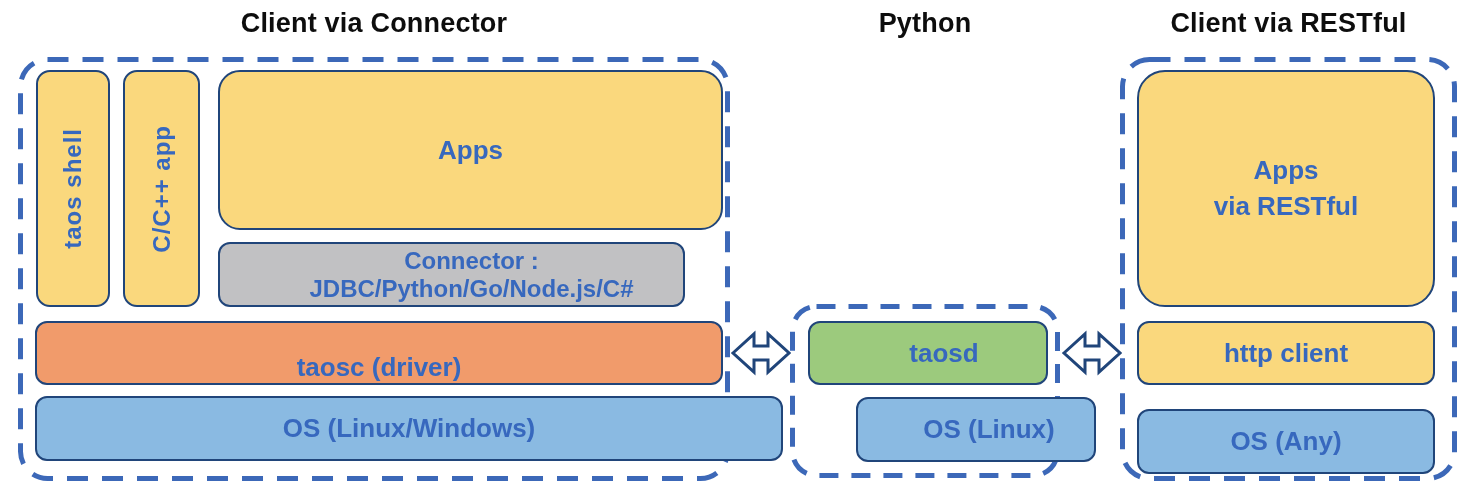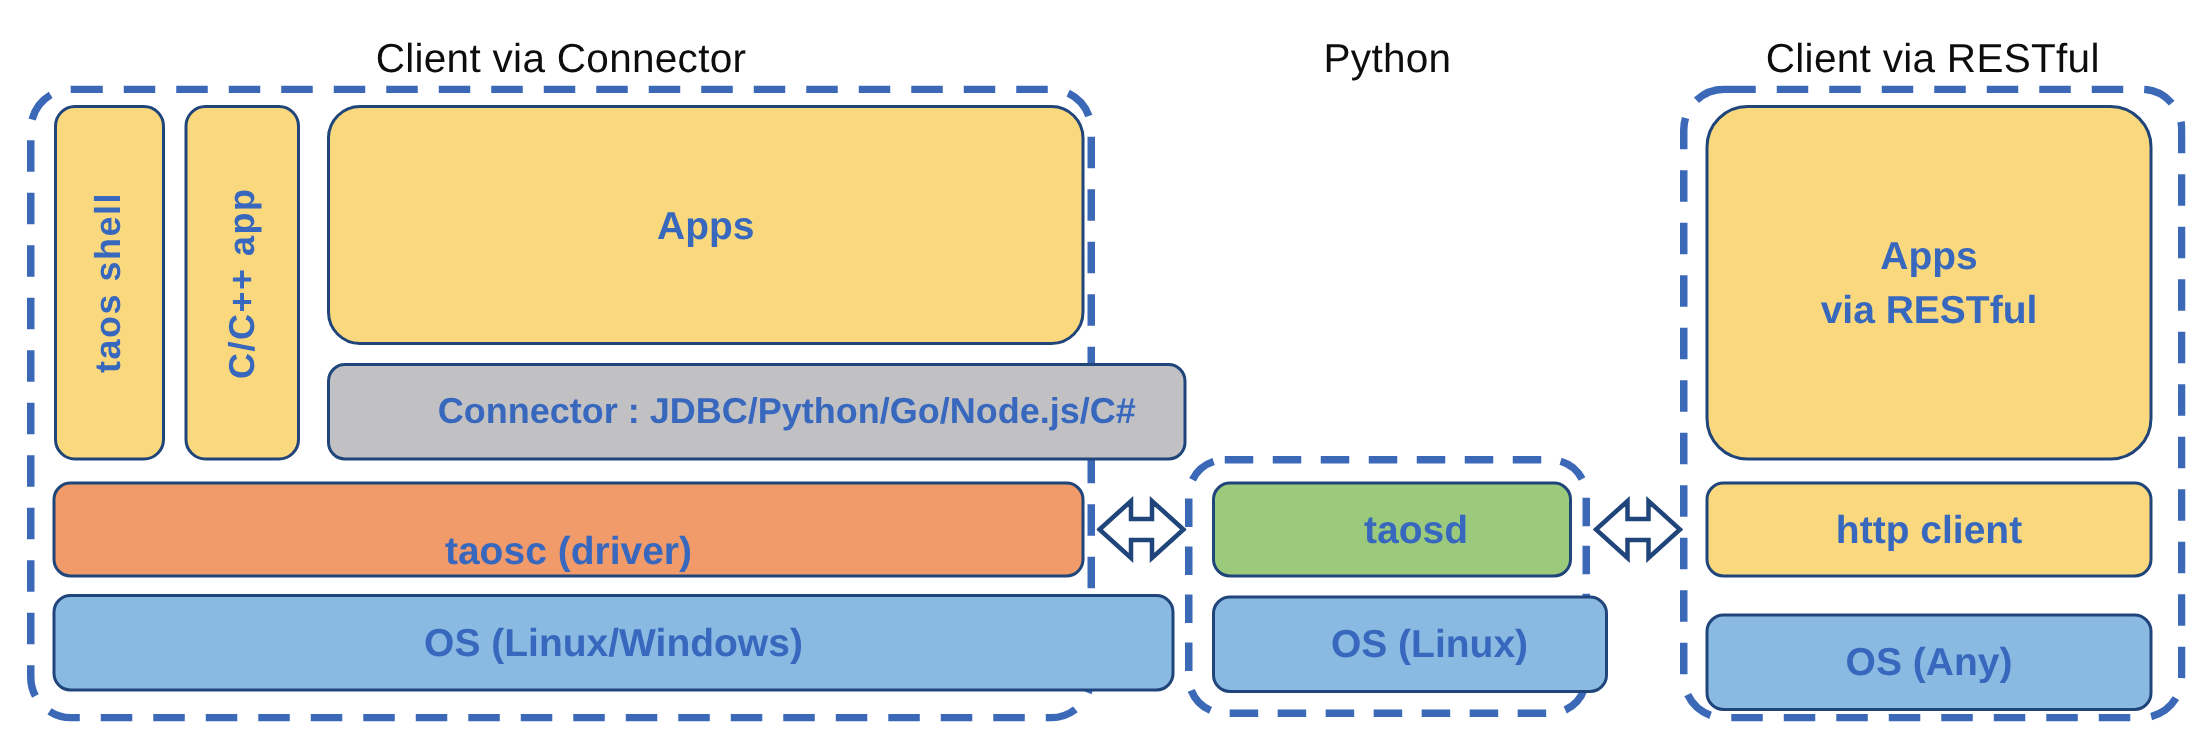--- a/index.html
+++ b/index.html
@@ -2,22 +2,22 @@
 <html style="--dash-blue: #3C68B8; --border-navy: #20457A; --text-blue: #3768BE; --title-color: #0D0D0D; --yellow: #FAD87D; --gray: #C1C1C3; --orange: #F19B6B; --blue: #8ABAE2; --green: #9CCA7D;"><head>
 <meta charset="utf-8">
 <style>
   html, body { margin:0; padding:0; background:#ffffff; }
   body { font-family:"Liberation Sans", sans-serif; }
   #canvas {
     position:relative; width:1467px; height:498px; background:#ffffff;
     overflow:hidden;
   }
   .section-title {
-    position:absolute; top:24px; text-align:center;
-    font-size:27px; font-weight:normal; color:var(--title-color,#0d0d0d);
+    position:absolute; top:8px; text-align:center;
+    font-size:27px; font-weight:bold; color:var(--title-color,#0d0d0d);
     letter-spacing:0.2px;
   }
   .dashed-svg { position:absolute; }
   .dashed-rect {
     fill:none; stroke:var(--dash-blue,#3c68b8);
     stroke-width:5; stroke-linecap:butt;
   }
   .box {
     position:absolute; box-sizing:border-box;
     border:2.5px solid var(--border-navy,#20457a);
@@ -70,37 +70,37 @@
   </div>
 
   <div class="box bg-yellow r14" style="left:123px; top:70px; width:77px; height:237px;">
     <span class="vert-label">C/C++ app</span>
   </div>
 
   <div class="box bg-yellow r22" style="left:218px; top:70px; width:505px; height:160px;">
     <span>Apps</span>
   </div>
 
-  <div class="box bg-gray r12 connector-label" style="left:218px; top:242px; width:573px; height:65px;padding-left:40px;">
+  <div class="box bg-gray r12 connector-label" style="left:218px; top:242px; width:467px; height:65px;padding-left:40px;">
     <span>Connector : JDBC/Python/Go/Node.js/C#</span>
   </div>
 
   <div class="box bg-orange r12" style="left:35px; top:321px; width:688px; height:64px;align-items:flex-end;">
     <span>taosc (driver)</span>
   </div>
 
   <div class="box bg-blue r12" style="left:35px; top:396px; width:748px; height:65px;">
     <span>OS (Linux/Windows)</span>
   </div>
 
   <div class="box bg-green r12" style="left:808px; top:321px; width:240px; height:64px;">
     <span>taosd</span>
   </div>
 
-  <div class="box bg-blue r12" style="left:808px; top:397px; width:264px; height:65px;padding-left:26px;">
+  <div class="box bg-blue r12" style="left:856px; top:397px; width:240px; height:65px;padding-left:26px;">
     <span>OS (Linux)</span>
   </div>
 
   <div class="box bg-yellow r28" style="left:1137px; top:70px; width:298px; height:237px;">
     <span class="two-line">Apps
 via RESTful</span>
   </div>
 
   <div class="box bg-yellow r12" style="left:1137px; top:321px; width:298px; height:64px;">
     <span>http client</span>

